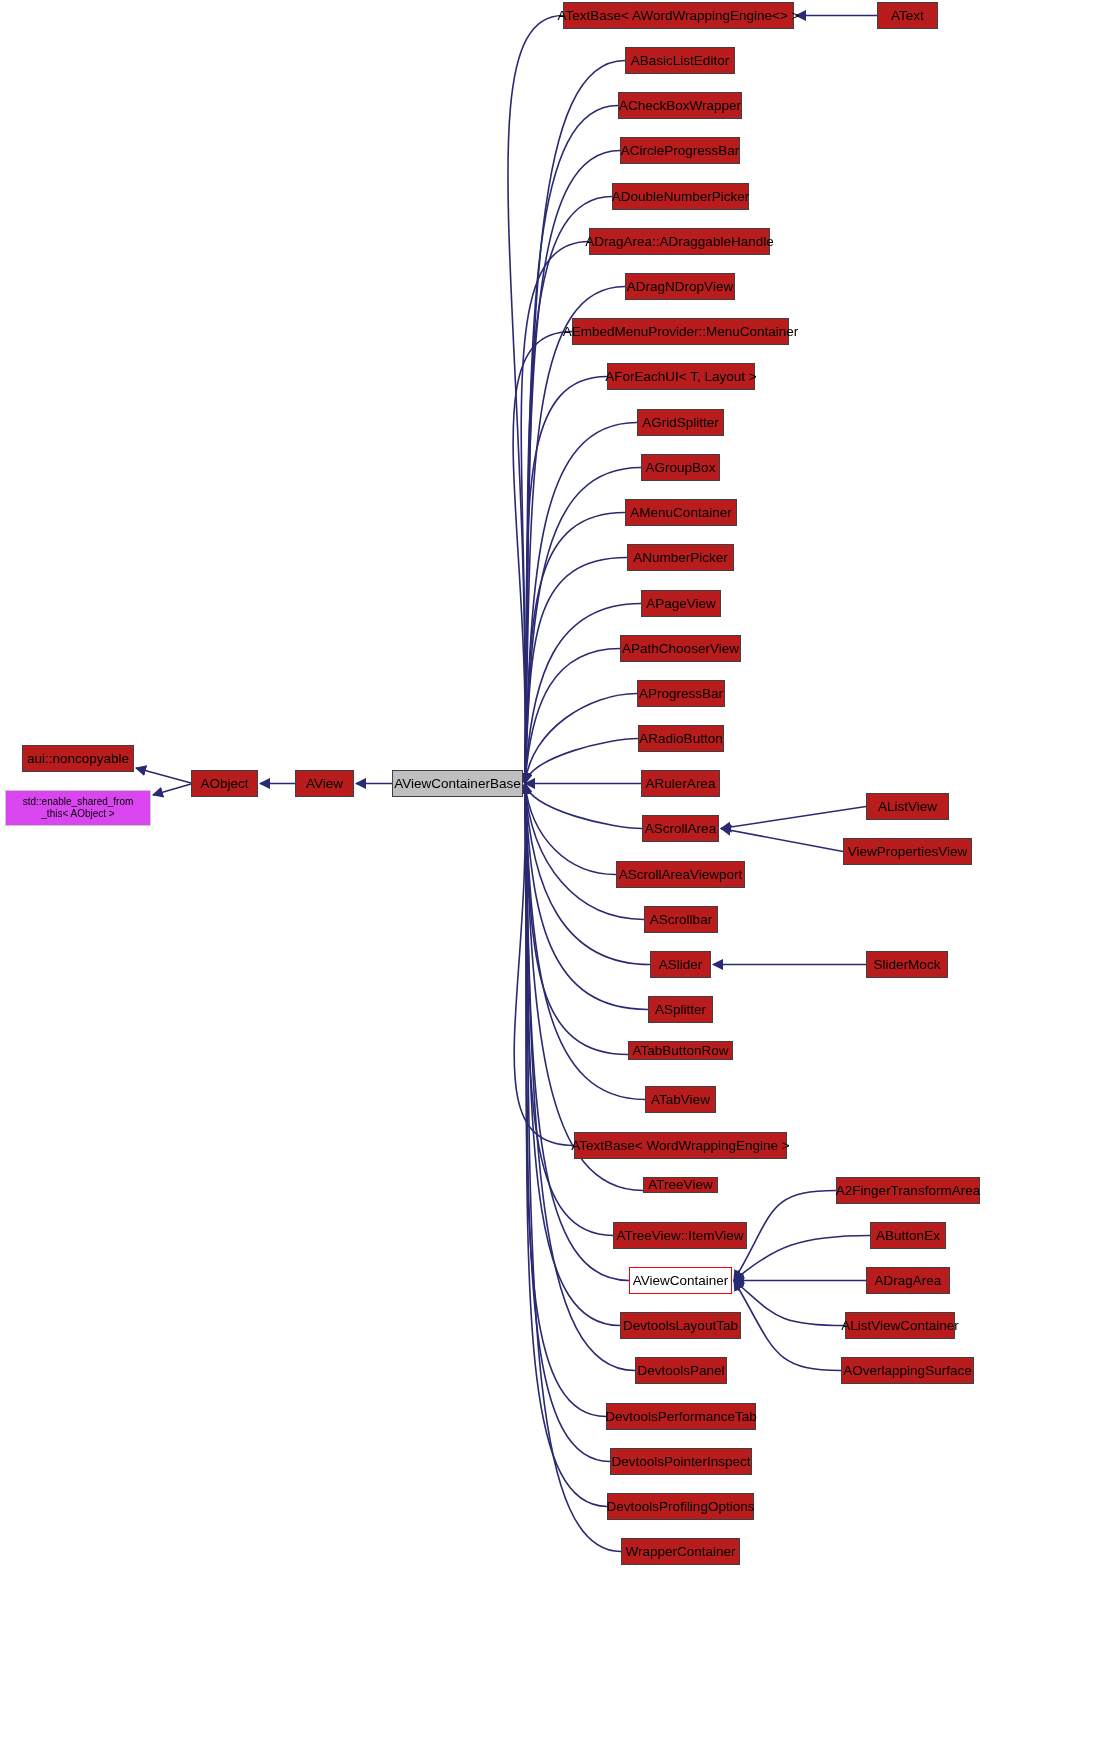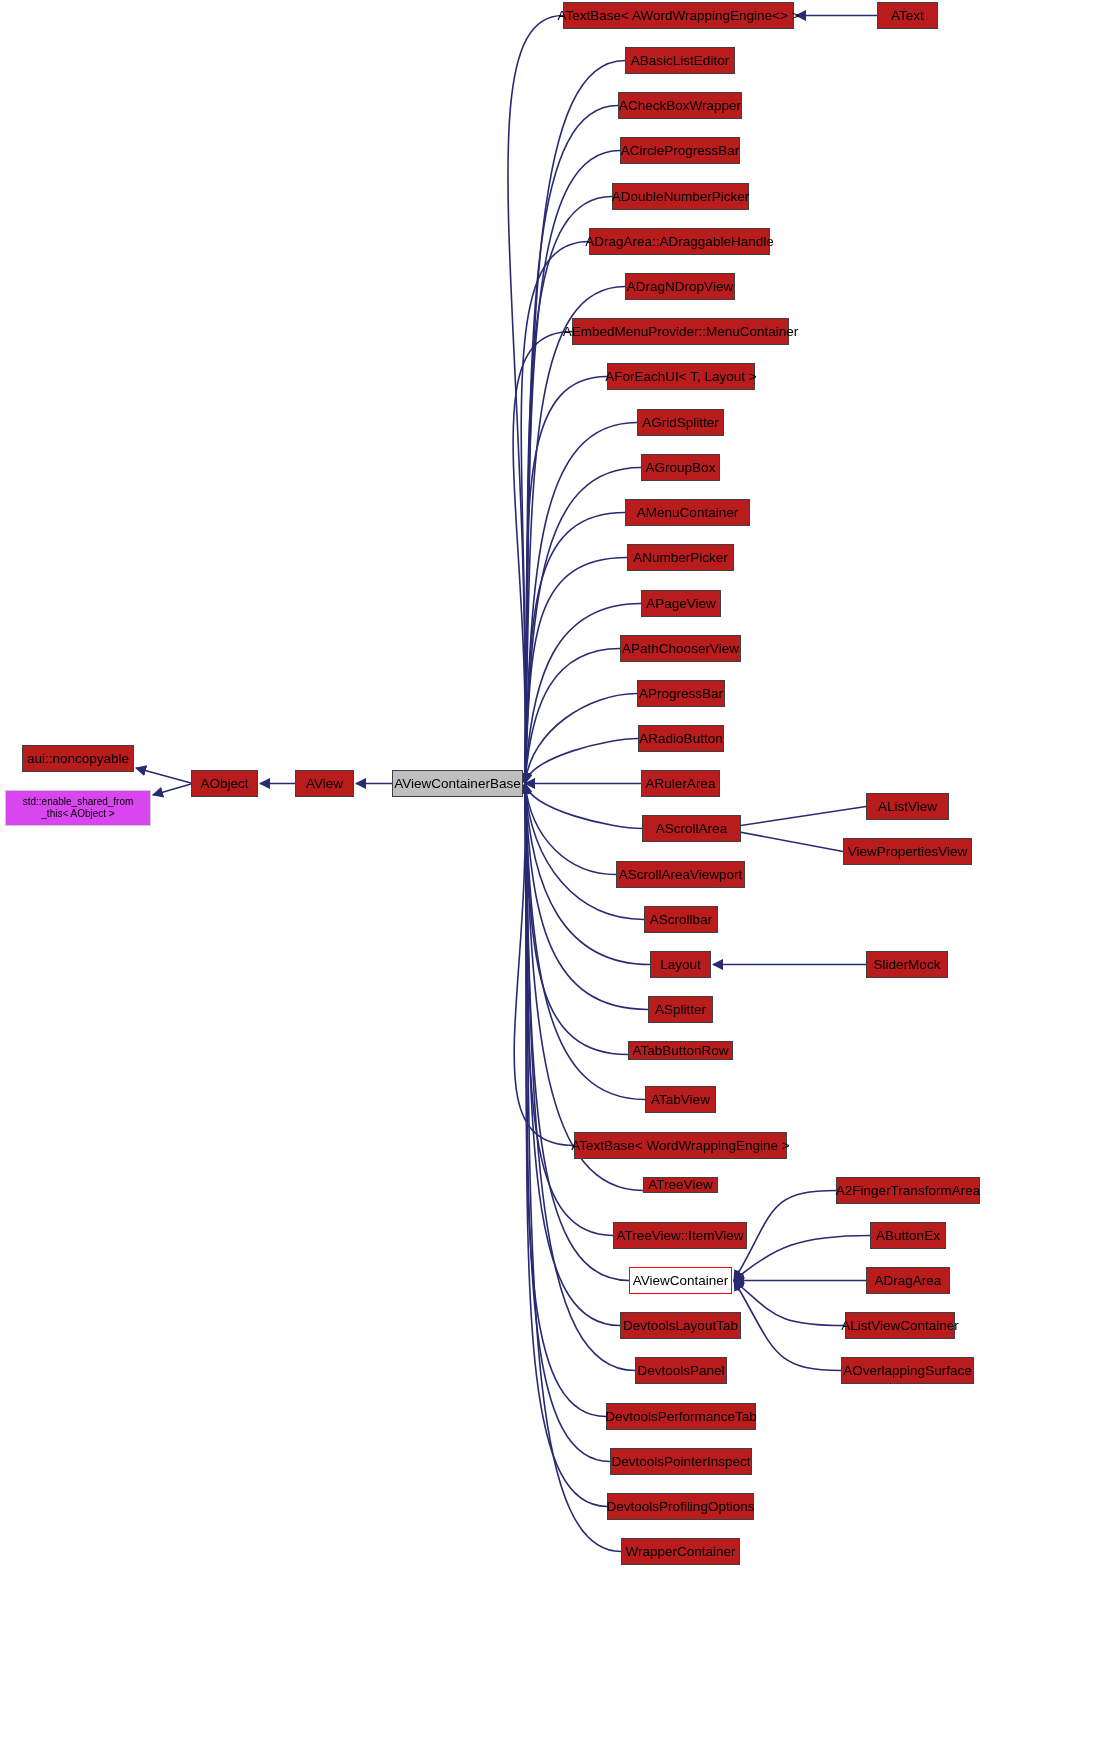--- a/index.html
+++ b/index.html
@@ -161,52 +161,52 @@
       </div>
       <div class="node" style="left: 607px; top: 363px; width: 148px; height: 27px;">
         <span>AForEachUI&lt; T, Layout &gt;</span>
       </div>
       <div class="node" style="left: 637px; top: 409px; width: 87px; height: 27px;">
         <span>AGridSplitter</span>
       </div>
       <div class="node" style="left: 641px; top: 454px; width: 79px; height: 27px;">
         <span>AGroupBox</span>
       </div>
-      <div class="node" style="left: 625px; top: 499px; width: 125px; height: 27px;">
+      <div class="node" style="left: 625px; top: 499px; width: 112px; height: 27px;">
         <span>AMenuContainer</span>
       </div>
       <div class="node" style="left: 627px; top: 544px; width: 107px; height: 27px;">
         <span>ANumberPicker</span>
       </div>
       <div class="node" style="left: 641px; top: 590px; width: 80px; height: 27px;">
         <span>APageView</span>
       </div>
       <div class="node" style="left: 620px; top: 635px; width: 121px; height: 27px;">
         <span>APathChooserView</span>
       </div>
       <div class="node" style="left: 637px; top: 680px; width: 88px; height: 27px;">
         <span>AProgressBar</span>
       </div>
       <div class="node" style="left: 638px; top: 725px; width: 86px; height: 27px;">
         <span>ARadioButton</span>
       </div>
       <div class="node" style="left: 641px; top: 770px; width: 79px; height: 27px;">
         <span>ARulerArea</span>
       </div>
-      <div class="node" style="left: 642px; top: 815px; width: 99px; height: 27px;">
+      <div class="node" style="left: 642px; top: 815px; width: 77px; height: 27px;">
         <span>AScrollArea</span>
       </div>
       <div class="node" style="left: 616px; top: 861px; width: 129px; height: 27px;">
         <span>AScrollAreaViewport</span>
       </div>
       <div class="node" style="left: 644px; top: 906px; width: 74px; height: 27px;">
         <span>AScrollbar</span>
       </div>
       <div class="node" style="left: 650px; top: 951px; width: 61px; height: 27px;">
-        <span>Layout</span>
+        <span>ASlider</span>
       </div>
       <div class="node" style="left: 648px; top: 996px; width: 65px; height: 27px;">
         <span>ASplitter</span>
       </div>
       <div class="node" style="left: 628px; top: 1041px; width: 105px; height: 19px;">
         <span>ATabButtonRow</span>
       </div>
       <div class="node" style="left: 645px; top: 1086px; width: 71px; height: 27px;">
         <span>ATabView</span>
       </div>

